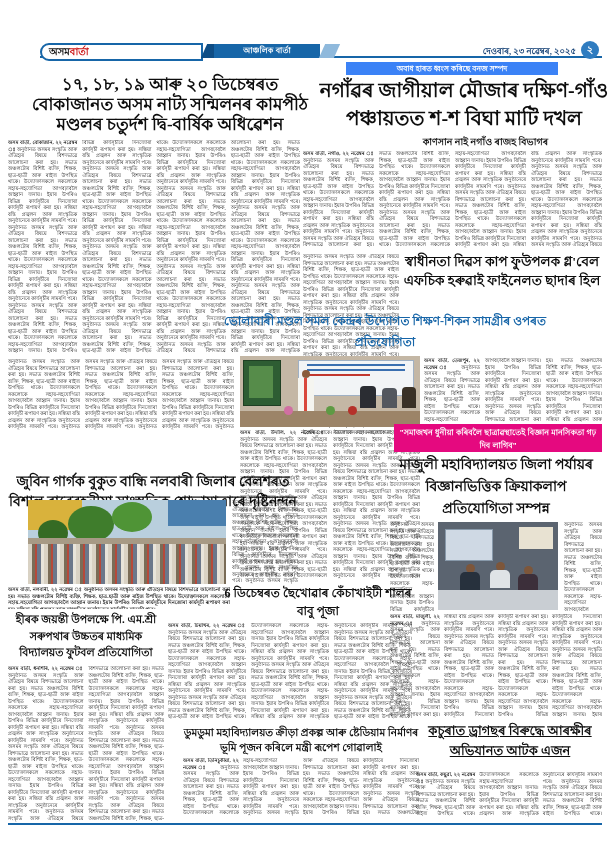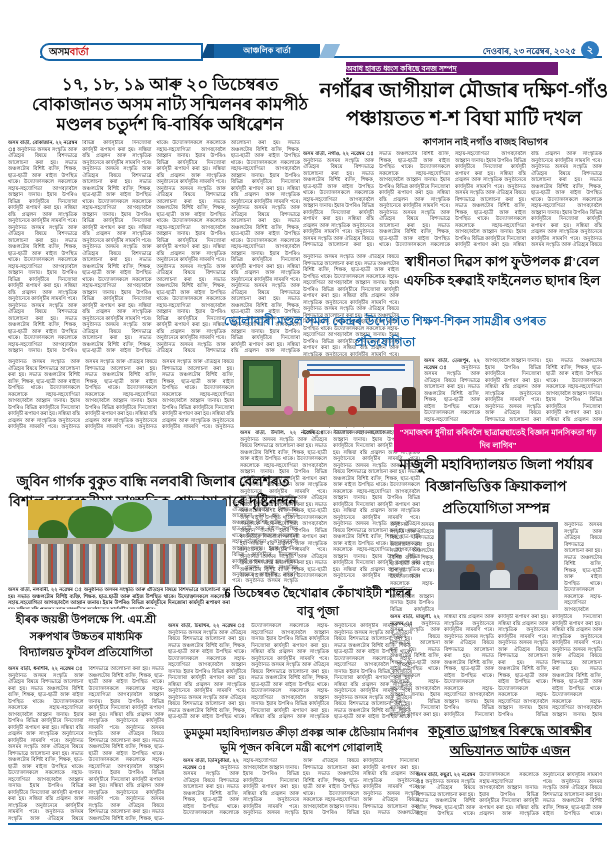--- a/index.html
+++ b/index.html
@@ -29,23 +29,23 @@
   .hl-a{left:24px;top:75px;width:292px;font-size:17px;line-height:20px;}
   .hl-b{left:314px;top:76px;width:300px;font-size:20px;line-height:28px;}
   .hl-c{left:402px;top:252px;width:200px;font-size:13.5px;line-height:19px;}
   .hl-e{left:210px;top:311px;width:350px;font-size:12px;line-height:21px;color:#1665a8;}
   .hl-j{left:390px;top:454px;width:212px;font-size:14px;line-height:22px;}
   .hl-f{left:8px;top:437px;width:290px;font-size:14px;line-height:20px;margin-top:35px;}
   .hl-g{left:8px;top:611px;width:156px;font-size:11px;line-height:16.5px;}
   .hl-h{left:224px;top:584px;width:188px;font-size:12px;line-height:18px;}
   .hl-i{left:183px;top:725px;width:236px;font-size:10.5px;line-height:15px;}
   .hl-k{left:416px;top:721px;width:188px;font-size:13px;line-height:19.5px;text-decoration:underline;}
-  .kicker-green{left:346px;top:62px;width:212px;height:13px;background:#701a75;color:#fff;
-    font-size:7.5px;font-weight:bold;line-height:13px;
-    font-family:"Liberation Sans",sans-serif;text-decoration:underline;}
+  .kicker-green{left:346px;top:62px;width:212px;height:13px;background:#3b82f6;color:#fff;
+    font-size:7.5px;font-weight:bold;text-align:center;line-height:13px;
+    font-family:"Liberation Sans",sans-serif;}
   .subhead-b{left:358px;top:135px;width:190px;font-size:9.5px;font-weight:bold;text-align:right;}
   .kicker-pink{left:394px;top:424px;width:208px;height:28px;background:#e5097f;color:#fff;
     font-size:8px;font-weight:bold;text-align:center;line-height:13px;padding-top:2px;
     box-sizing:border-box;font-family:"Liberation Sans",sans-serif;}
   
   .bd{font-size:5px;line-height:6.5px;text-align:justify;overflow:hidden;
       color:#1a1a1a;word-break:break-word;}
   .bd b{font-size:5px;}
   .bd-a {left:8px;  top:140px;width:292px;height:216px;column-count:4;column-gap:5px;}
   .bd-a2{left:8px;  top:359px;width:226px;height:76px; column-count:3;column-gap:5px;}

